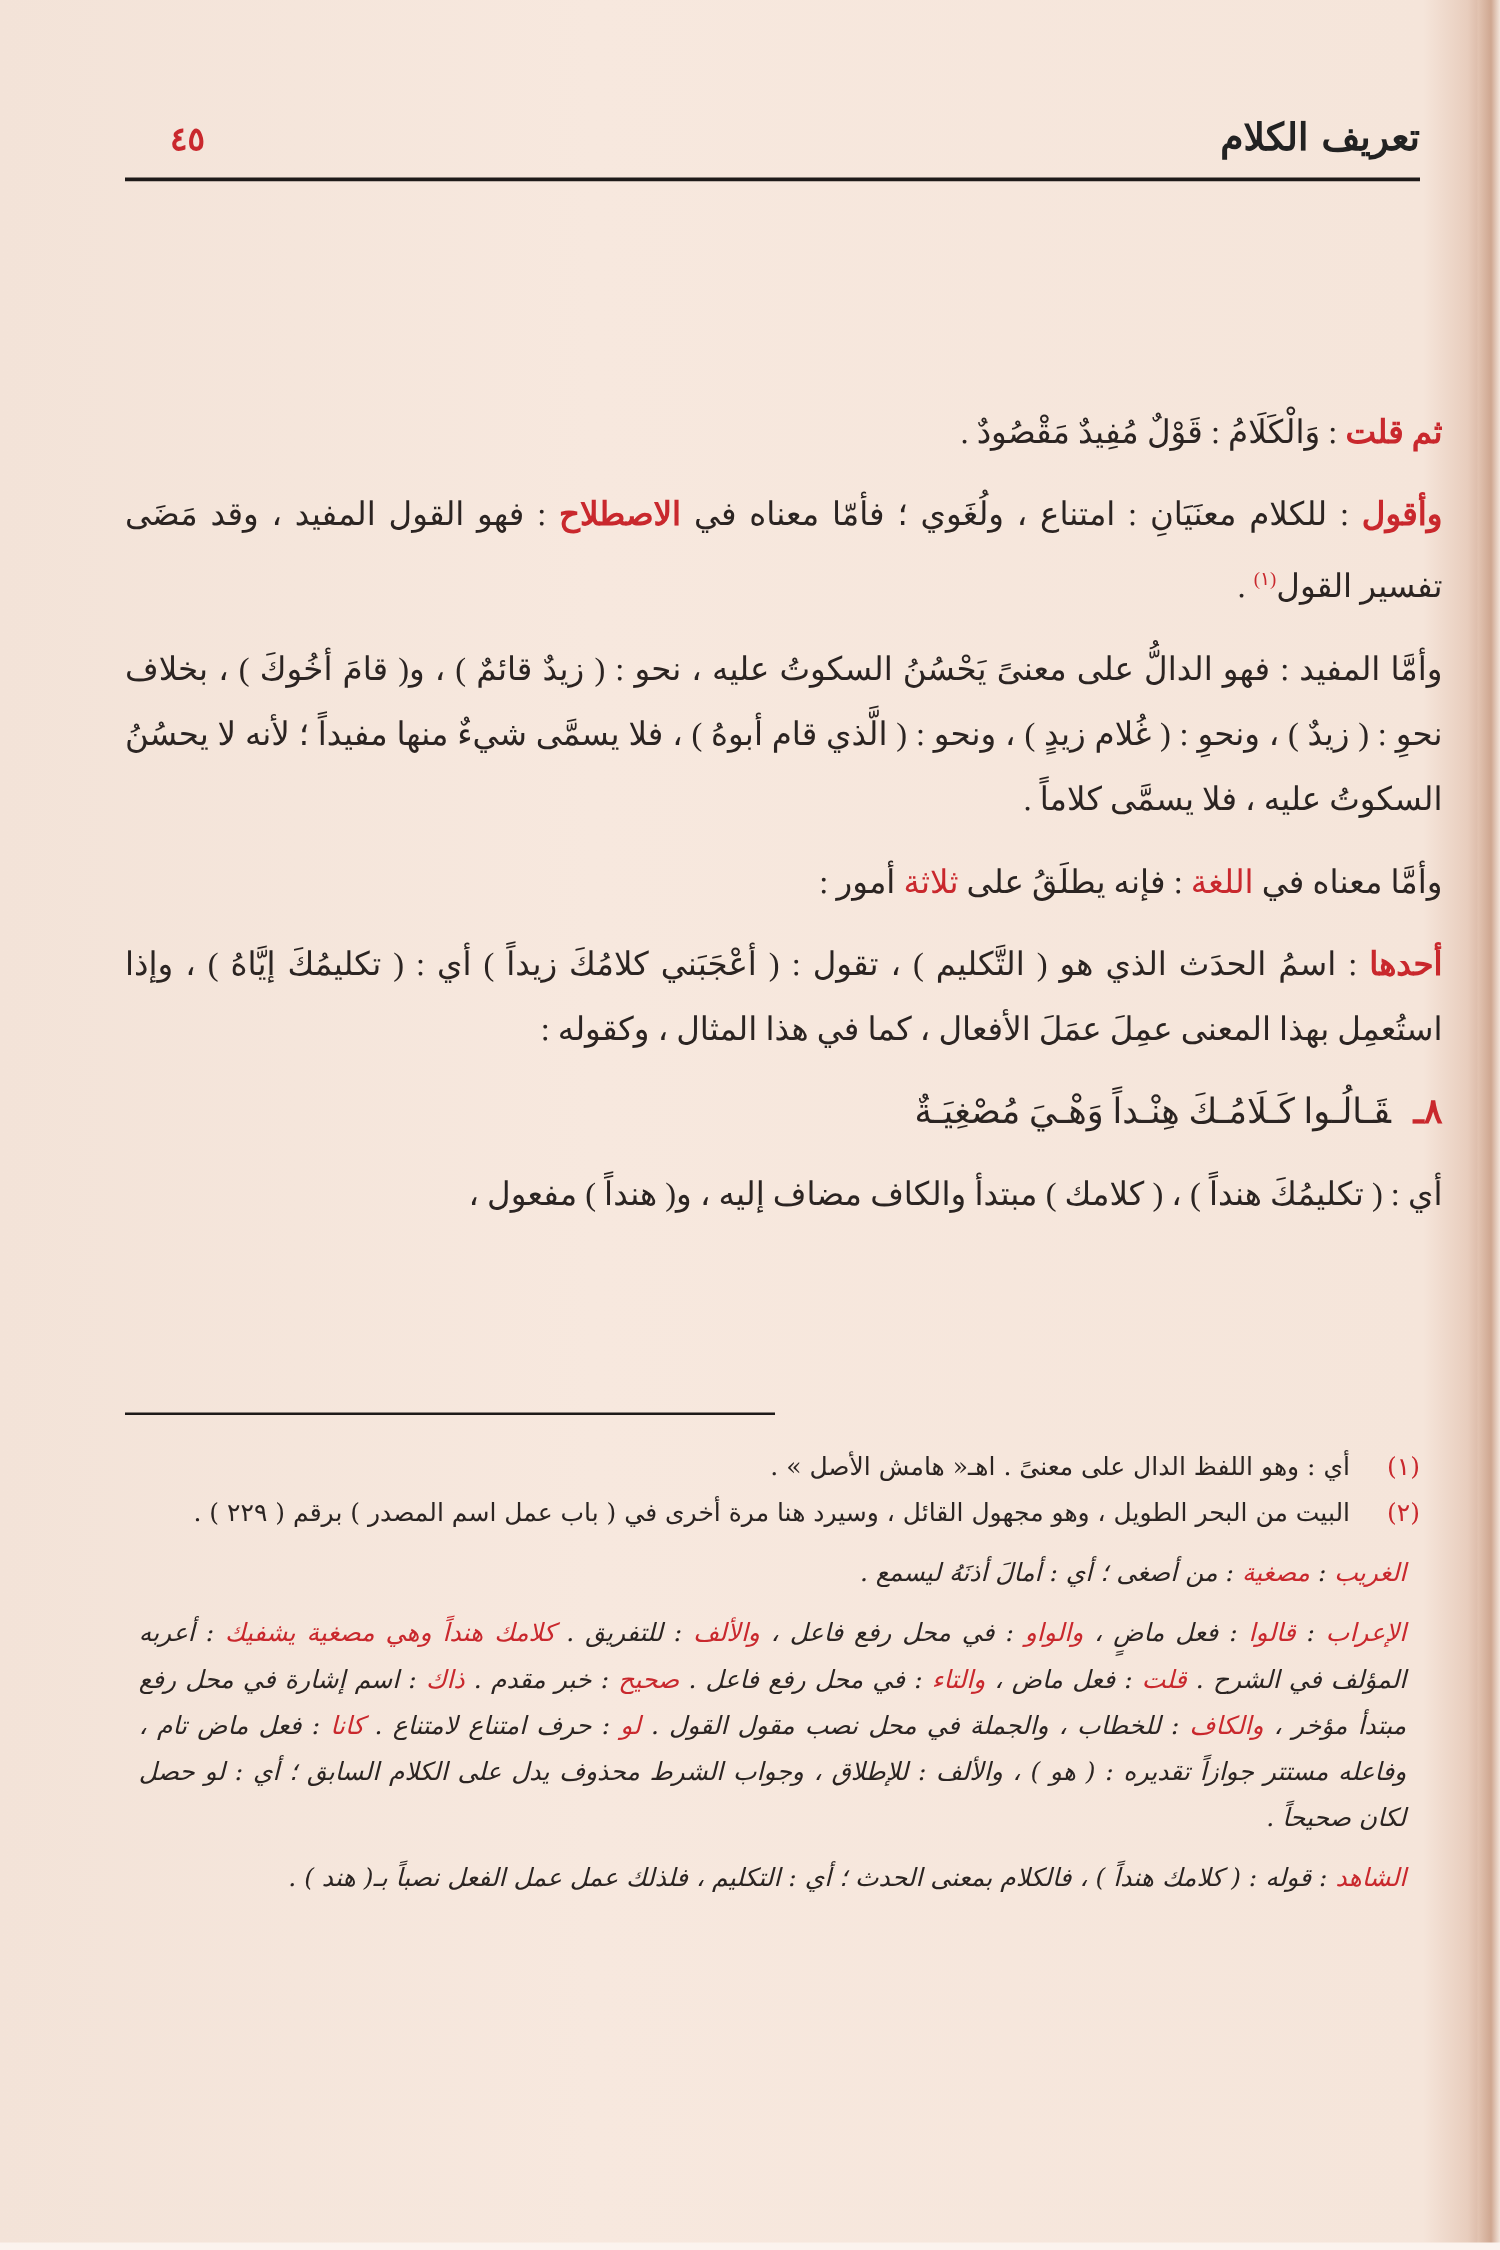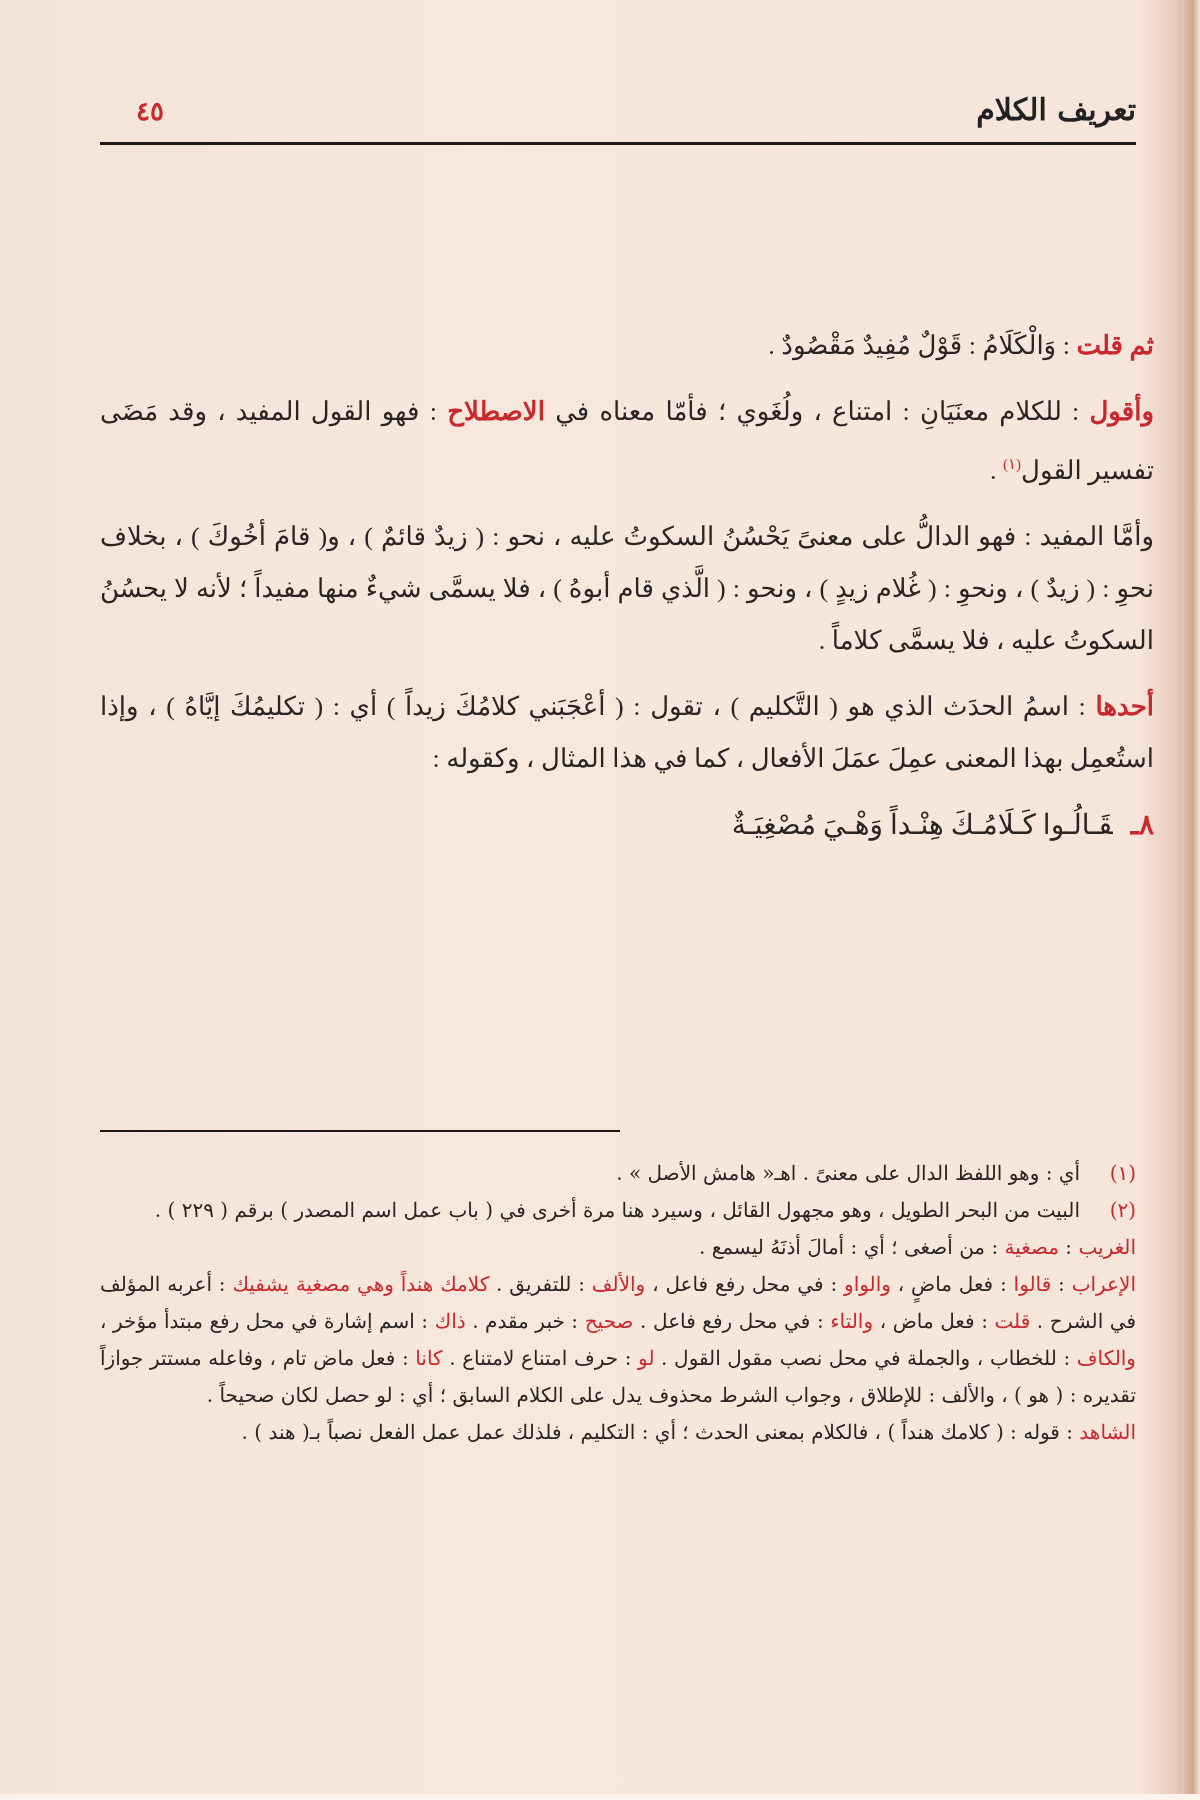--- a/index.html
+++ b/index.html
@@ -55,21 +55,21 @@
     position:absolute; left:100px; width:520px; top:1130px; height:2px; background:#1e1a19;
   }
   .footnotes {
     position:absolute; right:50px; left:100px; top:1155px;
     font-size:20px; line-height:37px; text-align:justify;
   }
   .fn { display:flex; flex-direction:row; }
   .fn .fn-num { color:#c9282d; width:56px; flex:0 0 56px; }
   .fn .fn-text { flex:1; }
   .fn-block { padding-right:0; }
-  .fn-block p { margin:0; }
+  .fn-block p { margin:11px;font-style:italic; }
 </style>
 </head>
 <body>
 
 <div class="page">
 
   <div class="header">
     <span class="running-title">تعريف الكلام</span>
     <span class="page-number">٤٥</span>
   </div>
@@ -80,29 +80,33 @@
     <p class="para">
       <span class="lbl">ثم قلت</span><span> : وَالْكَلَامُ : قَوْلٌ مُفِيدٌ مَقْصُودٌ .</span>
     </p>
 
     <p class="para">
       <span class="lbl">وأقول</span><span> : للكلام معنَيَانِ : امتناع ، ولُغَوي ؛ فأمّا معناه في </span><span class="lbl">الاصطلاح</span><span> : فهو القول المفيد ، وقد مَضَى تفسير القول</span><span class="fnref">(١)</span><span> .</span>
     </p>
 
     <p class="para">وأمَّا المفيد : فهو الدالُّ على معنىً يَحْسُنُ السكوتُ عليه ، نحو : ( زيدٌ قائمٌ ) ، و( قامَ أخُوكَ ) ، بخلاف نحوِ : ( زيدٌ ) ، ونحوِ : ( غُلام زيدٍ ) ، ونحو : ( الَّذي قام أبوهُ ) ، فلا يسمَّى شيءٌ منها مفيداً ؛ لأنه لا يحسُنُ السكوتُ عليه ، فلا يسمَّى كلاماً .</p>
 
+    <p class="para">
+      <span>وأمَّا معناه في </span><span class="red">اللغة</span><span> : فإنه يطلَقُ على </span><span class="red">ثلاثة</span><span> أمور :</span>
+    </p>
 
     <p class="para">
       <span class="lbl">أحدها</span><span> : اسمُ الحدَث الذي هو ( التَّكليم ) ، تقول : ( أعْجَبَني كلامُكَ زيداً ) أي : ( تكليمُكَ إيَّاهُ ) ، وإذا استُعمِل بهذا المعنى عمِلَ عمَلَ الأفعال ، كما في هذا المثال ، وكقوله :</span>
     </p>
 
     <div class="verse">
       <span class="hemi"><span class="num">٨ـ</span><span>قَـالُـوا كَـلَامُـكَ هِنْـداً وَهْـيَ مُصْغِيَـةٌ</span></span>
     </div>
 
+    <p class="para">أي : ( تكليمُكَ هنداً ) ، ( كلامك ) مبتدأ والكاف مضاف إليه ، و( هنداً ) مفعول ،</p>
   </div>
 
   <div class="fn-rule"></div>
 
   <div class="footnotes">
     <div class="fn">
       <span class="fn-num">(١)</span>
       <span class="fn-text">أي : وهو اللفظ الدال على معنىً . اهـ« هامش الأصل » .</span>
     </div>
     <div class="fn">

